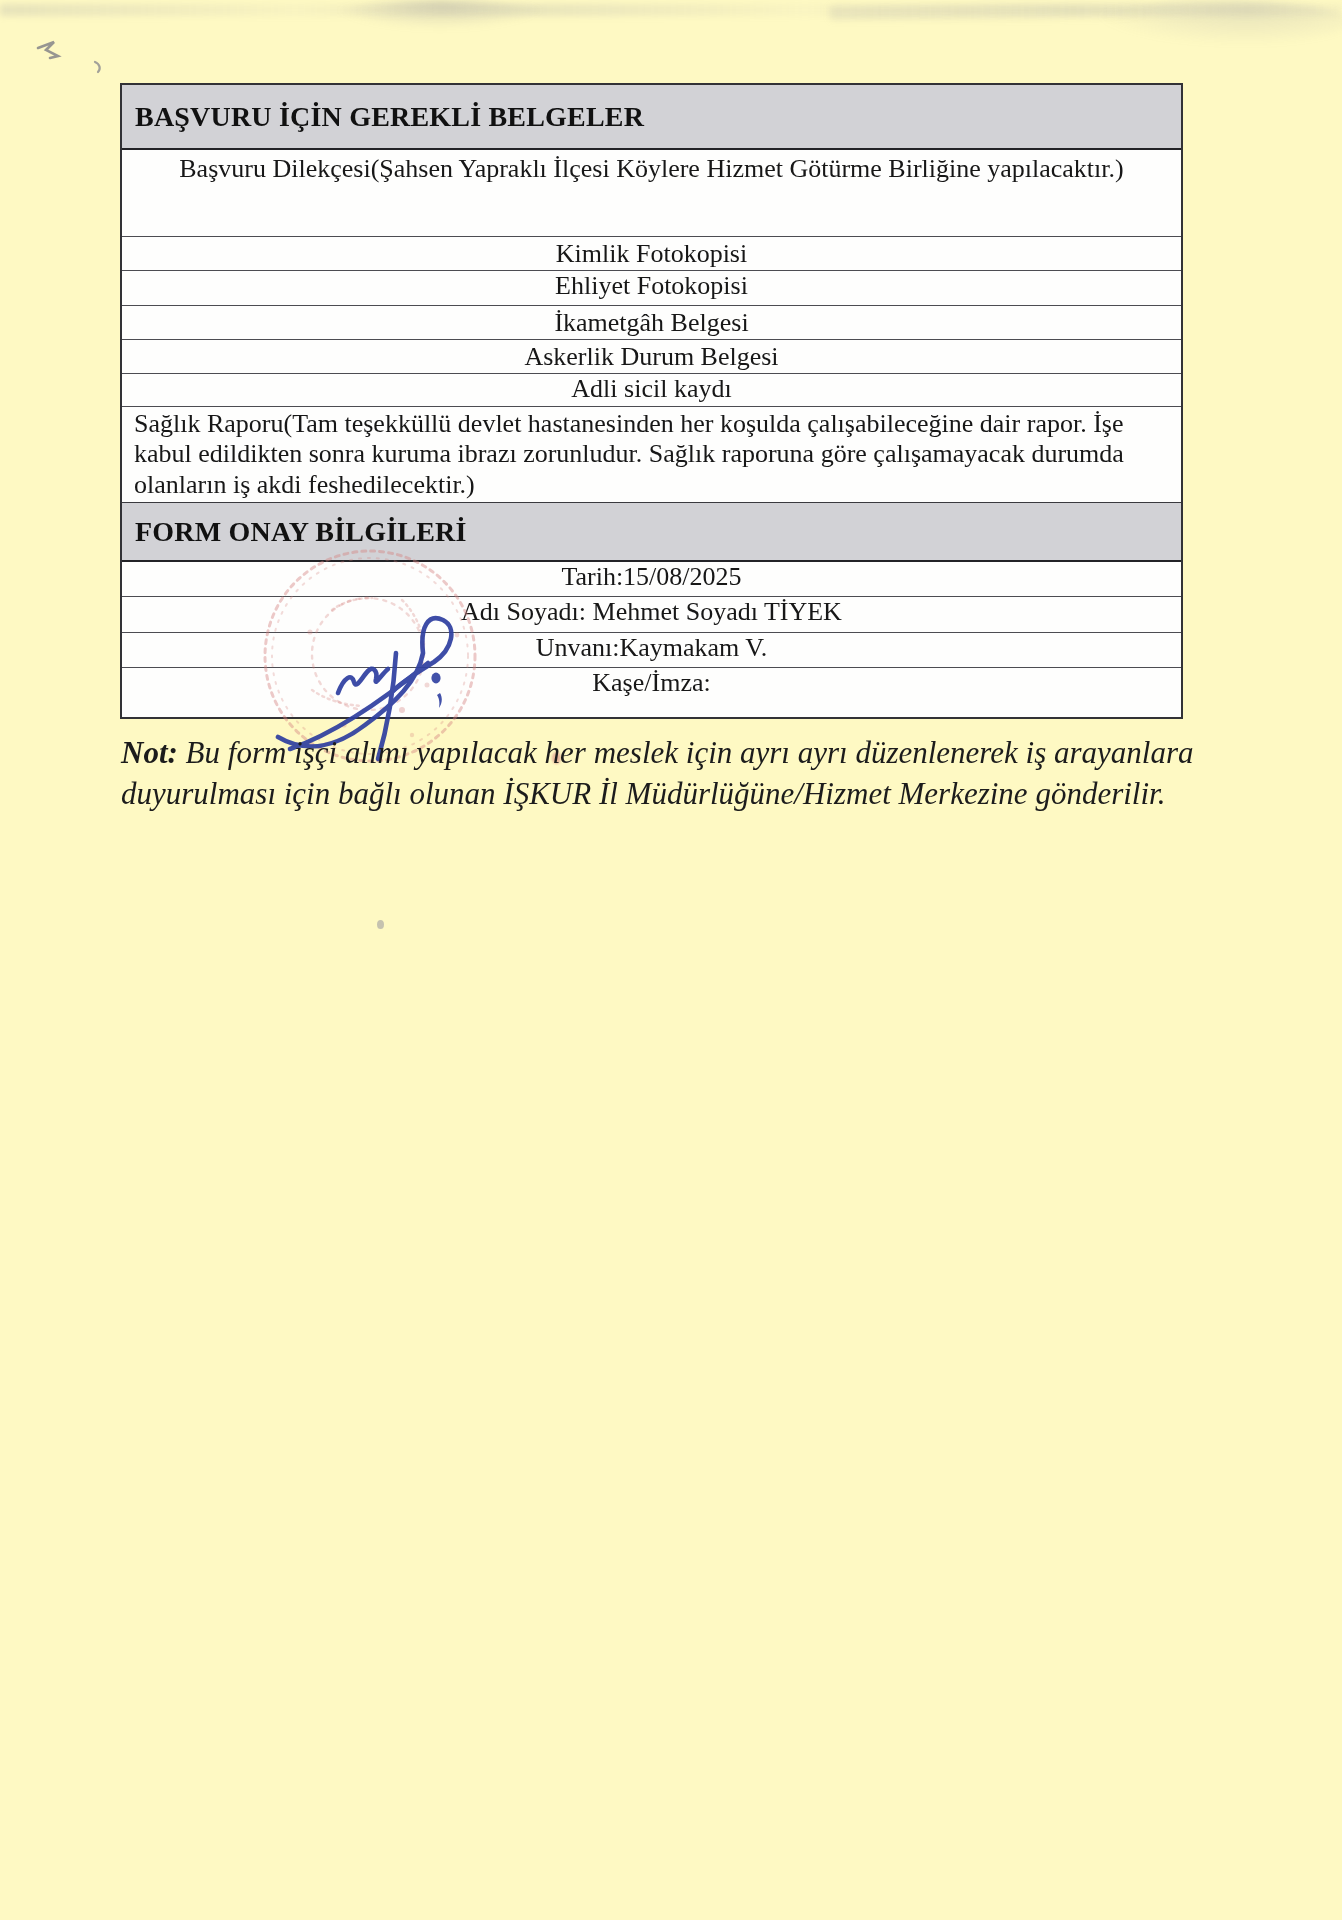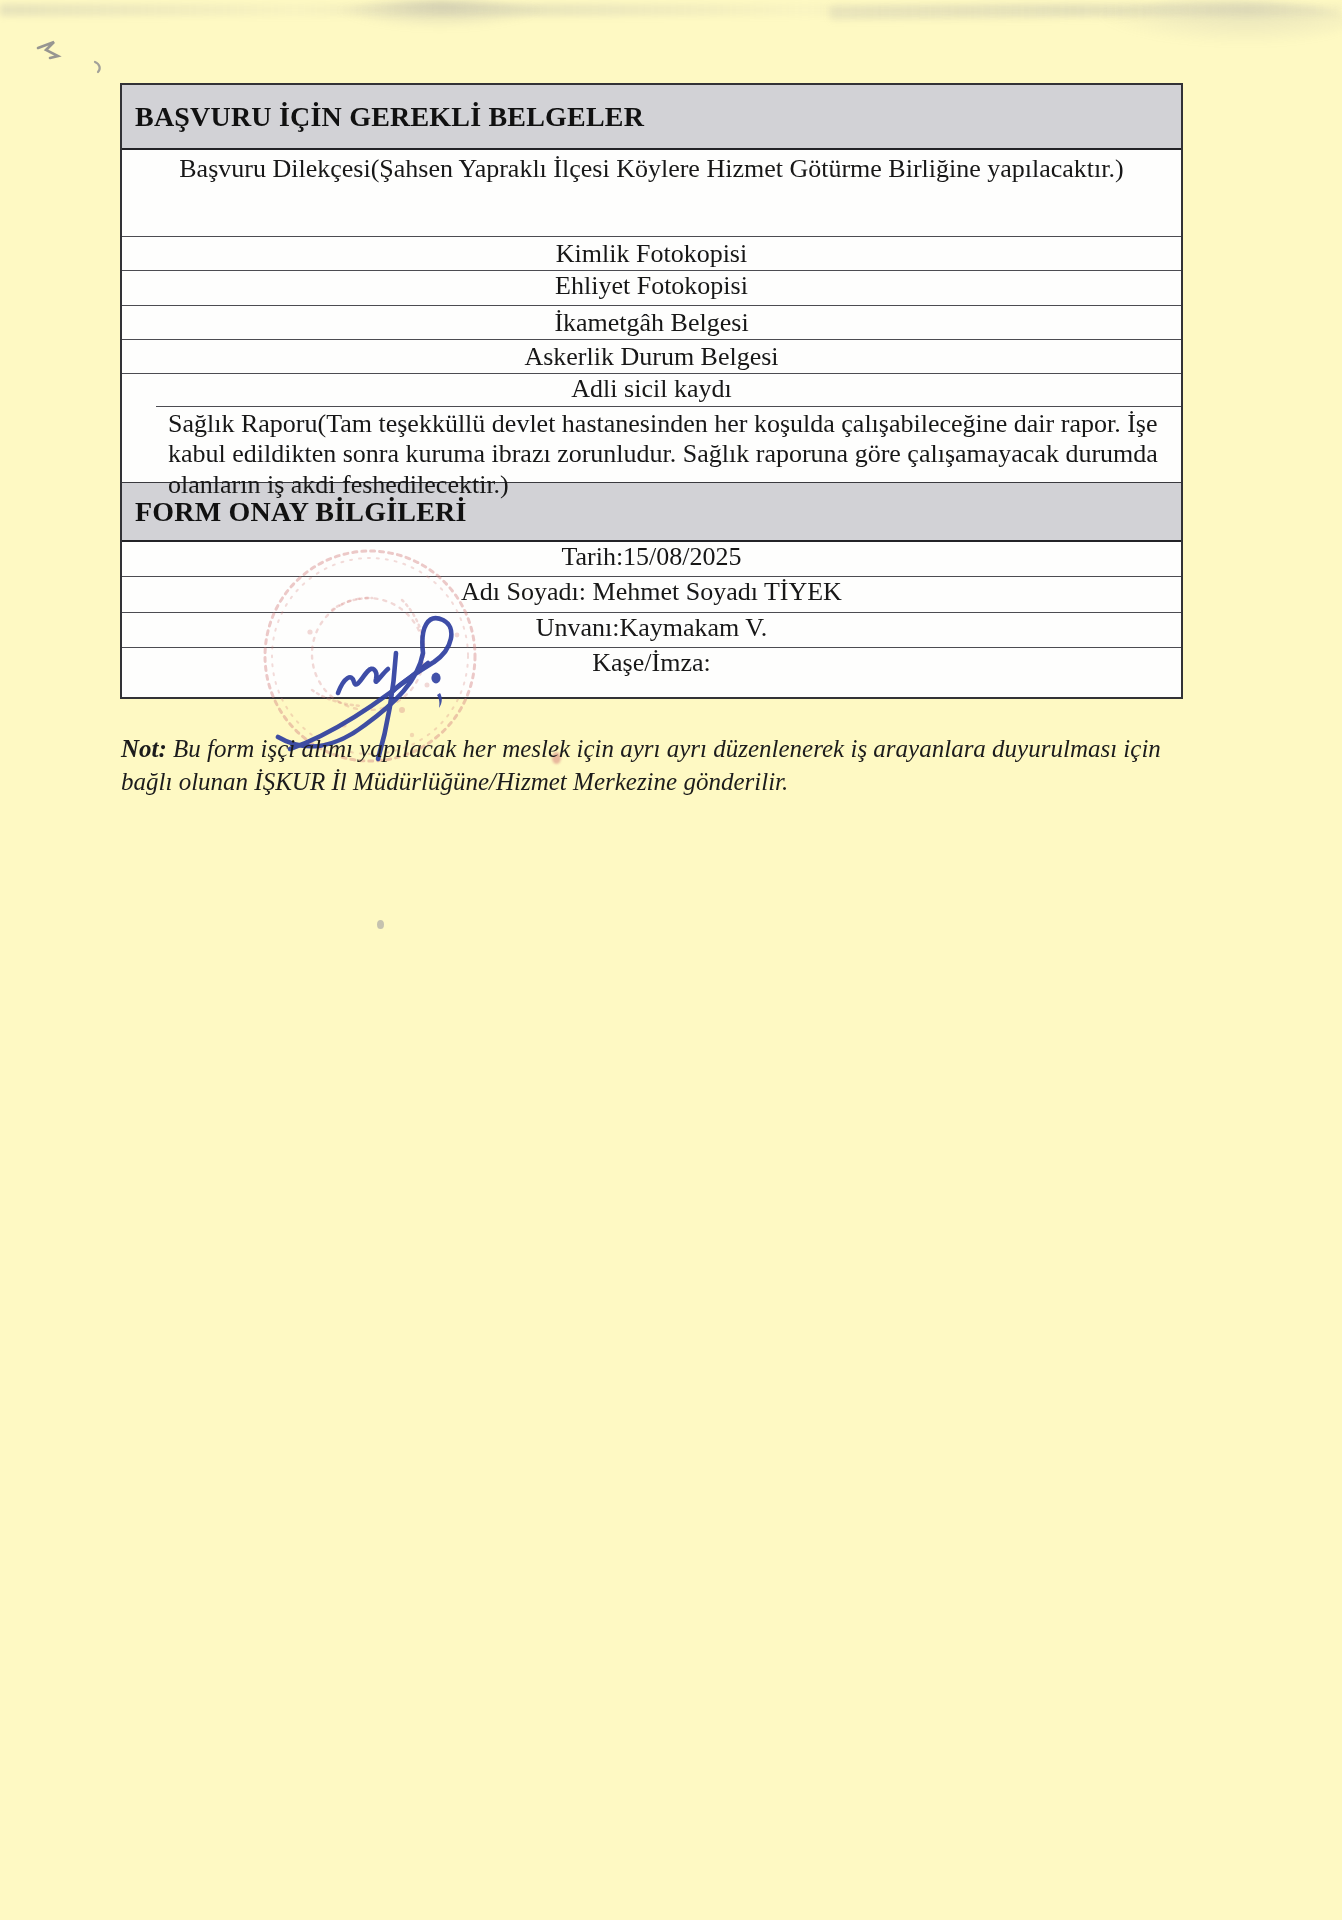--- a/index.html
+++ b/index.html
@@ -48,27 +48,27 @@
     padding:0 12px;
     font-size:26px;
     border-top:1.6px solid #4c4c52;
     display:flex;flex-direction:row;justify-content:center;
   }
   .after-head{border-top:2.6px solid #232327;}
   .r-tall{height:88px;line-height:37px;}
   .r-single{height:34px;align-items:center;}
   .r35{height:35px;}
   .r33{height:33px;}
-  .r-wrap{height:76px;line-height:30.4px;display:block;padding-top:2px;margin-left:34px;}
+  .r-wrap{height:96px;line-height:30.4px;display:block;padding-top:2px;}
   .r36{height:36px;}
   .r-sig{height:50px;justify-content:center;}
   
   .note{
     position:absolute;left:121px;top:732px;width:1080px;
-    font-size:25px;line-height:1.33;font-style:italic;color:#1c1c1c;
+    font-size:31px;line-height:1.33;font-style:italic;color:#1c1c1c;
   }
   .note-label{font-weight:bold;}
   
   .overlay{position:absolute;pointer-events:none;}
   .stamp{left:252px;top:540px;filter:blur(.7px);}
   .signature{left:260px;top:585px;}
   .penmark1{left:30px;top:36px;}
   .penmark2{left:90px;top:56px;}
   .speck1{left:552px;top:752px;width:9px;height:12px;border-radius:50%;
     background:rgba(214,120,120,.5);filter:blur(1px);}

